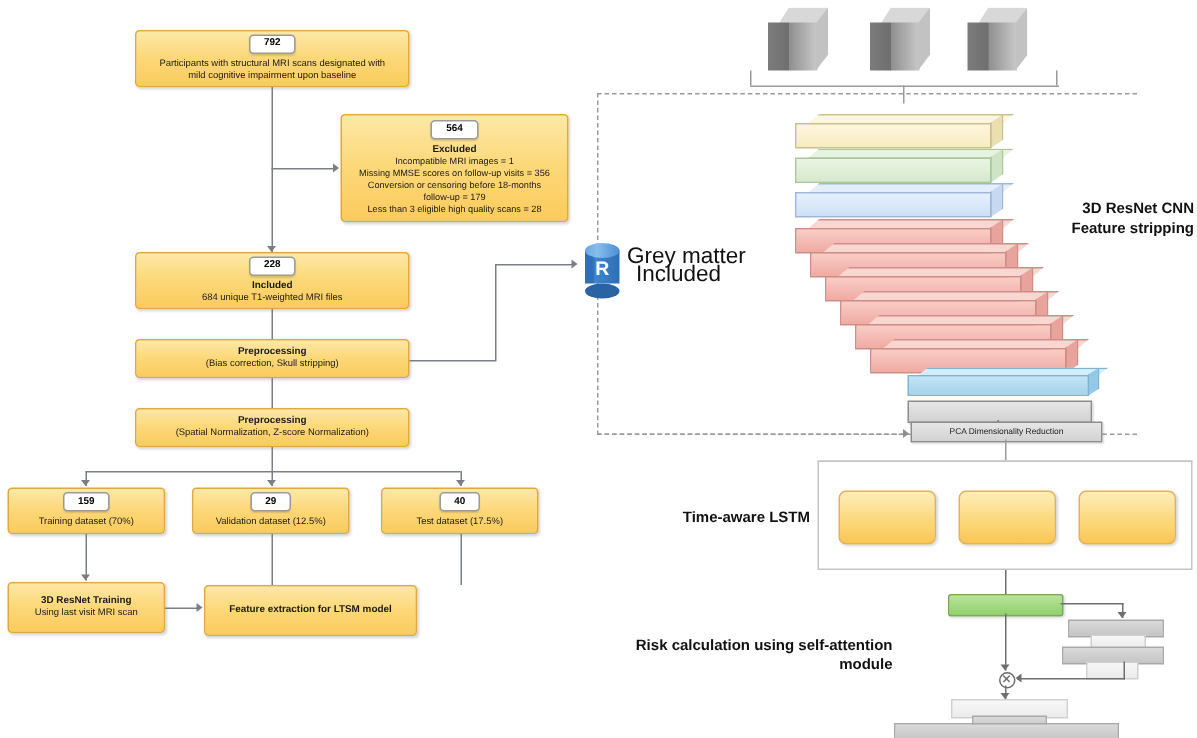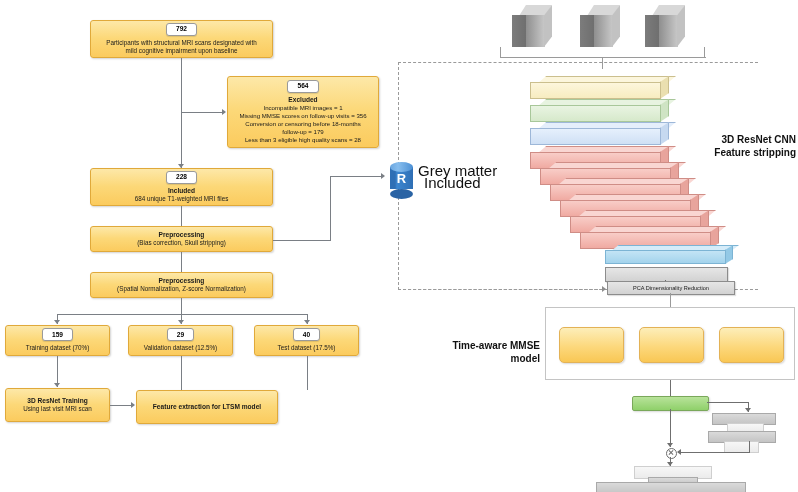--- a/index.html
+++ b/index.html
@@ -329,22 +329,21 @@
   <div class="rlabel" style="left:690px;top:147px;width:106px;">Feature stripping</div>
 
   <div class="vline" style="left:670px;top:293px;height:14px;background:#9a9a9a;"></div>
   <div class="abs" style="left:545px;top:307px;width:250px;height:1px;background:#c4c4c4;"></div>
   <div class="abs" style="left:545px;top:307px;width:250px;height:73px;border:1px solid #c4c4c4;"></div>
 
   <div class="lcell" style="left:559px;top:327px;width:63px;height:34px;"></div>
   <div class="lcell" style="left:639px;top:327px;width:63px;height:34px;"></div>
   <div class="lcell" style="left:719px;top:327px;width:63px;height:34px;"></div>
 
-  <div class="rlabel" style="left:410px;top:340px;width:130px;">Time-aware MMSE</div>
-  <div class="rlabel" style="left:410px;top:353px;width:130px;">model</div>
+  <div class="rlabel" style="left:410px;top:340px;width:130px;">Time-aware LSTM</div>
 
   <div class="vline" style="left:670px;top:380px;height:16px;background:#6f6f6f;"></div>
 
   <div class="greenbar" style="left:632px;top:396px;width:75px;height:13px;"></div>
 
   <div class="hline" style="left:707px;top:402px;width:42px;background:#6f6f6f;"></div>
   <div class="vline" style="left:748px;top:402px;height:10px;background:#6f6f6f;"></div>
   <div class="arrow-d" style="left:745px;top:408px;border-top-color:#6f6f6f;"></div>
 
   <div class="gbar dark" style="left:712px;top:413px;width:62px;height:10px;"></div>
@@ -361,14 +360,16 @@
 
   <div class="opcircle" style="left:666px;top:448px;"></div>
 
   <div class="vline" style="left:670px;top:457px;height:9px;background:#6f6f6f;"></div>
   <div class="arrow-d" style="left:667px;top:462px;border-top-color:#6f6f6f;"></div>
 
   <div class="gbar light" style="left:634px;top:466px;width:76px;height:11px;"></div>
   <div class="gbar dark" style="left:648px;top:477px;width:48px;height:7px;"></div>
   <div class="gbar dark" style="left:596px;top:482px;width:148px;height:11px;"></div>
 
+  <div class="rlabel" style="left:405px;top:425px;width:190px;">Risk calculation using self-attention</div>
+  <div class="rlabel" style="left:405px;top:438px;width:190px;">module</div>
 
 </div>
 
 </body></html>

